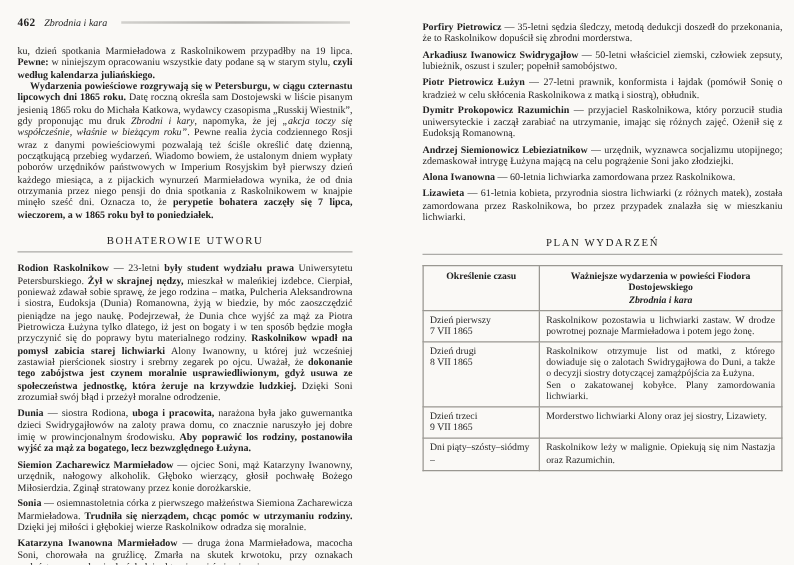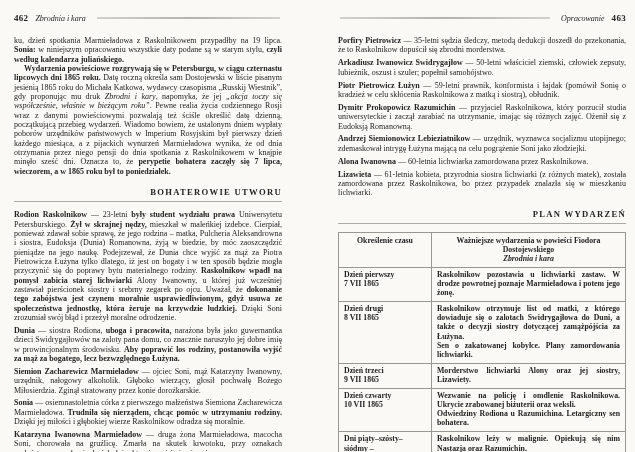--- a/index.html
+++ b/index.html
@@ -22,88 +22,83 @@
   .headrule { flex:1; height:2px; background:linear-gradient(to right,#d2d1cd,#b3b2ae,#d2d1cd); }
   .running-head.left  .headrule { margin-left:11px; margin-right:2px; }
   .running-head.right .headrule { margin-right:11px; margin-left:2px; }
 
   .bodytext p, .char {
     font-size:8px; line-height:9.35px; text-align:justify;
   }
   p.indent { text-indent:10px; }
 
   .section-head {
-    text-align:right; font-weight:bold; font-size:8.6px;
+    text-align:center; font-weight:normal; font-size:8.6px;
     letter-spacing:1.3px; margin-top:11px;
   }
   .section-rule { height:1px; background:#acaba7; margin:4px 0 8px 0; }
 
   .char { margin-top:3.6px; }
 
   .plan-table {
     border-collapse:collapse; width:288px; margin:1px auto 0 auto;
     font-size:7.8px; line-height:9.1px;
   }
   .plan-table th, .plan-table td {
     border:1px solid #999791; padding:2px 5px 4px 5px; vertical-align:top;
-    text-align:left; font-weight:bold;
+    text-align:left; font-weight:normal;
   }
   .plan-table th { text-align:center; font-weight:bold; padding:3px 4px 4px 4px;margin-left:16px; }
   .col-time { width:93px; }
   .th-line2 { font-style:italic; }
   td .evline { text-align:justify; }
 </style>
 </head>
 <body>
 
 <div class="spread">
 
   <div class="page-left">
     <div class="running-head left">
       <span class="pagenum">462</span>
       <span class="runtitle">Zbrodnia i kara</span>
       <span class="headrule"></span>
     </div>
 
     <div class="bodytext">
-      <p><span>ku, dzień spotkania Marmieładowa z Raskolnikowem przypadłby na 19 lipca. </span><b>Sonia:</b><span> w niniejszym opracowaniu wszystkie daty podane są w starym stylu, </span><b>czyli według kalendarza juliańskiego.</b></p>
+      <p><span>ku, dzień spotkania Marmieładowa z Raskolnikowem przypadłby na 19 lipca. </span><b>Pewne:</b><span> w niniejszym opracowaniu wszystkie daty podane są w starym stylu, </span><b>czyli według kalendarza juliańskiego.</b></p>
       <p class="indent"><b>Wydarzenia powieściowe rozgrywają się w Petersburgu, w ciągu czternastu lipcowych dni 1865 roku.</b><span> Datę roczną określa sam Dostojewski w liście pisanym jesienią 1865 roku do Michała Katkowa, wydawcy czasopisma „Russkij Wiestnik”, gdy proponując mu druk </span><i>Zbrodni i kary</i><span>, napomyka, że jej </span><i>„akcja toczy się współcześnie, właśnie w bieżącym roku”</i><span>. Pewne realia życia codziennego Rosji wraz z danymi powieściowymi pozwalają też ściśle określić datę dzienną, początkującą przebieg wydarzeń. Wiadomo bowiem, że ustalonym dniem wypłaty poborów urzędników państwowych w Imperium Rosyjskim był pierwszy dzień każdego miesiąca, a z pijackich wynurzeń Marmieładowa wynika, że od dnia otrzymania przez niego pensji do dnia spotkania z Raskolnikowem w knajpie minęło sześć dni. Oznacza to, że </span><b>perypetie bohatera zaczęły się 7 lipca, wieczorem, a w 1865 roku był to poniedziałek.</b></p>
     </div>
 
     <div class="section-head">BOHATEROWIE UTWORU</div>
     <div class="section-rule"></div>
 
     <div>
 
         <p class="char"><b>Rodion Raskolnikow</b><span> — 23-letni </span><b>były student wydziału prawa</b><span> Uniwersytetu Petersburskiego. </span><b>Żył w skrajnej nędzy,</b><span> mieszkał w maleńkiej izdebce. Cierpiał, ponieważ zdawał sobie sprawę, że jego rodzina – matka, Pulcheria Aleksandrowna i siostra, Eudoksja (Dunia) Romanowna, żyją w biedzie, by móc zaoszczędzić pieniądze na jego naukę. Podejrzewał, że Dunia chce wyjść za mąż za Piotra Pietrowicza Łużyna tylko dlatego, iż jest on bogaty i w ten sposób będzie mogła przyczynić się do poprawy bytu materialnego rodziny. </span><b>Raskolnikow wpadł na pomysł zabicia starej lichwiarki</b><span> Alony Iwanowny, u której już wcześniej zastawiał pierścionek siostry i srebrny zegarek po ojcu. Uważał, że </span><b>dokonanie tego zabójstwa jest czynem moralnie usprawiedliwionym, gdyż usuwa ze społeczeństwa jednostkę, która żeruje na krzywdzie ludzkiej.</b><span> Dzięki Soni zrozumiał swój błąd i przeżył moralne odrodzenie.</span></p>
 
-        <p class="char"><b>Dunia</b><span> — siostra Rodiona, </span><b>uboga i pracowita,</b><span> narażona była jako guwernantka dzieci Swidrygajłowów na zaloty pana domu, co znacznie naruszyło jej dobre imię w prowincjonalnym środowisku. </span><b>Aby poprawić los rodziny, postanowiła wyjść za mąż za bogatego, lecz bezwzględnego Łużyna.</b></p>
+        <p class="char"><b>Dunia</b><span> — siostra Rodiona, </span><b>uboga i pracowita,</b><span> narażona była jako guwernantka dzieci Swidrygajłowów na zaloty prawa domu, co znacznie naruszyło jej dobre imię w prowincjonalnym środowisku. </span><b>Aby poprawić los rodziny, postanowiła wyjść za mąż za bogatego, lecz bezwzględnego Łużyna.</b></p>
 
         <p class="char"><b>Siemion Zacharewicz Marmieładow</b><span> — ojciec Soni, mąż Katarzyny Iwanowny, urzędnik, nałogowy alkoholik. Głęboko wierzący, głosił pochwałę Bożego Miłosierdzia. Zginął stratowany przez konie dorożkarskie.</span></p>
 
         <p class="char"><b>Sonia</b><span> — osiemnastoletnia córka z pierwszego małżeństwa Siemiona Zacharewicza Marmieładowa. </span><b>Trudniła się nierządem, chcąc pomóc w utrzymaniu rodziny.</b><span> Dzięki jej miłości i głębokiej wierze Raskolnikow odradza się moralnie.</span></p>
 
         <p class="char"><b>Katarzyna Iwanowna Marmieładow</b><span> — druga żona Marmieładowa, macocha Soni, chorowała na gruźlicę. Zmarła na skutek krwotoku, przy oznakach szaleństwa, po upływie dwóch dni od tragicznej śmierci męża.</span></p>
       </div>
   </div>
 
   <div class="page-right">
-    <div class="running-head right">
-      <span class="headrule"></span>
-      <span class="runtitle">Opracowanie</span>
-      <span class="pagenum">463</span>
-    </div>
 
     <div>
 
         <p class="char"><b>Porfiry Pietrowicz</b><span> — 35-letni sędzia śledczy, metodą dedukcji doszedł do przekonania, że to Raskolnikow dopuścił się zbrodni morderstwa.</span></p>
 
         <p class="char"><b>Arkadiusz Iwanowicz Swidrygajłow</b><span> — 50-letni właściciel ziemski, człowiek zepsuty, lubieżnik, oszust i szuler; popełnił samobójstwo.</span></p>
 
-        <p class="char"><b>Piotr Pietrowicz Łużyn</b><span> — 59-letni prawnik, konformista i łajdak (pomówił Sonię o kradzież w celu skłócenia Raskolnikowa z matką i siostrą), obłudnik.</span></p>
+        <p class="char"><b>Piotr Pietrowicz Łużyn</b><span> — 27-letni prawnik, konformista i łajdak (pomówił Sonię o kradzież w celu skłócenia Raskolnikowa z matką i siostrą), obłudnik.</span></p>
 
         <p class="char"><b>Dymitr Prokopowicz Razumichin</b><span> — przyjaciel Raskolnikowa, który porzucił studia uniwersyteckie i zaczął zarabiać na utrzymanie, imając się różnych zajęć. Ożenił się z Eudoksją Romanowną.</span></p>
 
         <p class="char"><b>Andrzej Siemionowicz Lebieziatnikow</b><span> — urzędnik, wyznawca socjalizmu utopijnego; zdemaskował intrygę Łużyna mającą na celu pogrążenie Soni jako złodziejki.</span></p>
 
         <p class="char"><b>Alona Iwanowna</b><span> — 60-letnia lichwiarka zamordowana przez Raskolnikowa.</span></p>
 
         <p class="char"><b>Lizawieta</b><span> — 61-letnia kobieta, przyrodnia siostra lichwiarki (z różnych matek), została zamordowana przez Raskolnikowa, bo przez przypadek znalazła się w mieszkaniu lichwiarki.</span></p>
 
       </div>
@@ -147,30 +142,20 @@
           <tr>
             <td class="col-time">
               <div>Dzień trzeci</div>
               <div>9 VII 1865</div>
             </td>
             <td>
               <div class="evline">Morderstwo lichwiarki Alony oraz jej siostry, Lizawiety.</div>
             </td>
           </tr>
 
-          <tr>
-            <td class="col-time">
-              <div>Dzień czwarty</div>
-              <div>10 VII 1865</div>
-            </td>
-            <td>
-              <div class="evline">Wezwanie na policję i omdlenie Raskolnikowa. Ukrycie zrabowanej biżuterii oraz weksli.</div>
-              <div class="evline">Odwiedziny Rodiona u Razumichina. Letargiczny sen bohatera.</div>
-            </td>
-          </tr>
 
           <tr>
             <td class="col-time">
               <div>Dni piąty–szósty–siódmy –</div>
             </td>
             <td>
               <div class="evline">Raskolnikow leży w malignie. Opiekują się nim Nastazja oraz Razumichin.</div>
             </td>
           </tr>
         </tbody>

